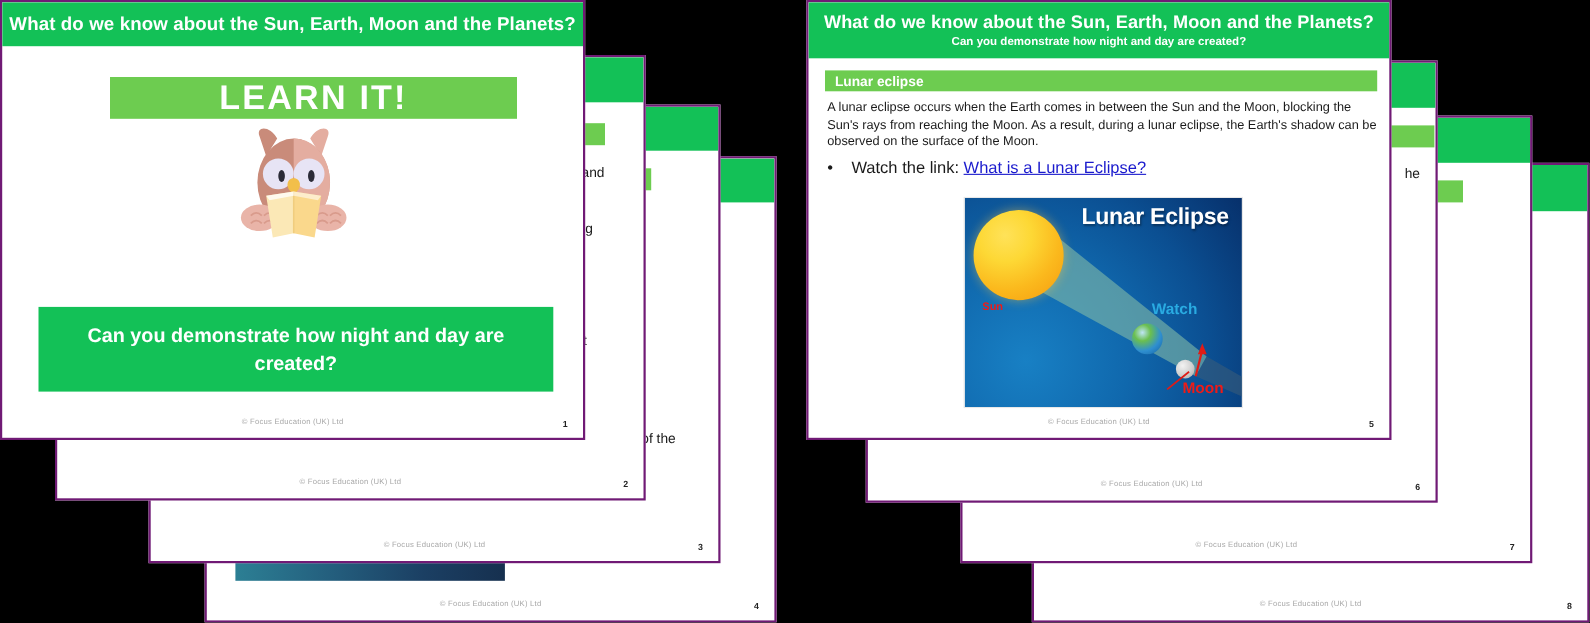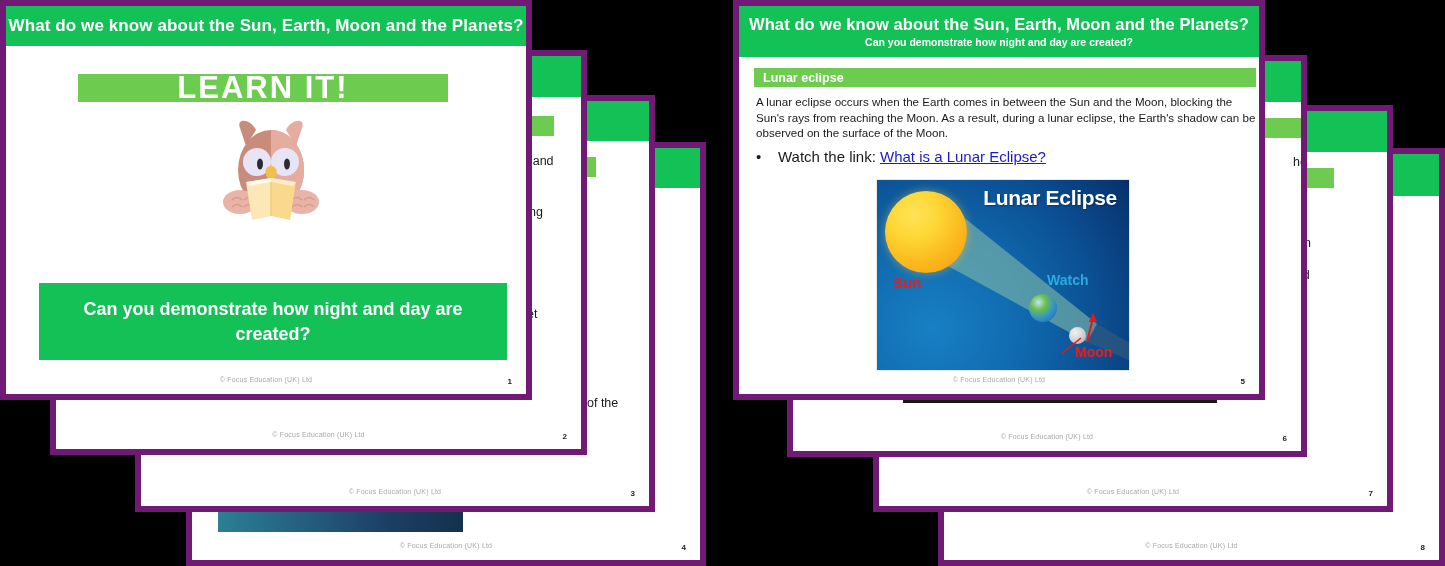--- a/index.html
+++ b/index.html
@@ -1,33 +1,33 @@
 <!DOCTYPE html>
 <html><head>
 <meta charset="utf-8">
 <style>
   html,body{margin:0;padding:0;background:#000;}
   body{width:1445px;height:566px;overflow:hidden;font-family:"Liberation Sans",sans-serif;}
   #stage{position:relative;width:1445px;height:566px;background:#000;}
 
   
-  .slide{position:absolute;background:#fff;border:6px solid #701a75;box-sizing:border-box;overflow:hidden;}
+  .slide{position:absolute;background:#fff;border:2px solid #701a75;box-sizing:border-box;overflow:hidden;}
   .hdr{background:#13C157;color:#fff;text-align:center;box-sizing:border-box;display:flex;
        flex-direction:column;align-items:center;justify-content:center;}
   .hdr .h1{font-weight:bold;letter-spacing:.1px;white-space:nowrap;}
   .hdr .h2{font-weight:bold;}
   .copy{position:absolute;left:0;right:0;text-align:center;color:#a8a8a8;font-size:7px;
         font-family:"Liberation Sans",sans-serif;letter-spacing:.2px;}
   .pgno{position:absolute;right:14px;color:#222;font-size:8px;font-weight:bold;}
 
   
   #s1{left:0;top:0;width:532px;height:400px;}
   #s1 .hdr{position:absolute;left:0;top:0;width:100%;height:40px;}
   #s1 .hdr .h1{font-size:17px;}
-  .learnit{position:absolute;left:72px;top:68px;width:370px;height:28px;background:#6DCC50;
+  .learnit{position:absolute;left:98px;top:68px;width:370px;height:38px;background:#6DCC50;
            color:#fff;font-size:31px;font-weight:bold;letter-spacing:2px;
            display:flex;align-items:center;justify-content:center;}
   .owlwrap{position:absolute;left:210px;top:110px;width:110px;height:108px;}
   .compbtn{position:absolute;left:168px;top:220px;width:196px;height:36px;background:#6DCC50;
            color:#fff;font-size:16px;font-weight:bold;letter-spacing:1.3px;
            display:flex;align-items:center;justify-content:center;}
   .qbox{position:absolute;left:33px;top:277px;width:468px;height:77px;background:#13C157;color:#fff;
         font-size:18px;font-weight:bold;line-height:25px;text-align:center;
         display:flex;align-items:center;justify-content:center;padding:0 26px;box-sizing:border-box;}
 
@@ -52,21 +52,21 @@
 
   
   .ecl{position:absolute;left:876px;top:179px;width:252px;height:190px;border:1px solid #e8e8e8;
        background:radial-gradient(circle at 22% 78%,#1880c4 0%,#1068ad 38%,#0b4f92 68%,#07306b 100%);
        overflow:hidden;}
   .ecl .ttl{position:absolute;right:12px;top:6px;color:#fff;font-size:21px;font-weight:bold;
             letter-spacing:-.3px;text-shadow:1px 1px 2px rgba(0,0,0,.35);}
   .ecl .sun{position:absolute;left:8px;top:11px;width:82px;height:82px;border-radius:50%;
             background:radial-gradient(circle at 35% 28%,#ffe259 0%,#fdd835 30%,#fbb91d 62%,#f59a0e 100%);
             box-shadow:0 0 10px rgba(255,200,60,.45);}
-  .ecl .sunlbl{position:absolute;left:16px;top:94px;color:#ef1b17;font-size:15px;font-weight:bold;}
+  .ecl .sunlbl{position:absolute;left:16px;top:94px;color:#ef1b17;font-size:10px;font-weight:bold;}
   .ecl .earthlbl{position:absolute;left:170px;top:92px;color:#29ABE2;font-size:14px;font-weight:bold;}
   .ecl .moonlbl{position:absolute;left:198px;top:164px;color:#ef1b17;font-size:14px;font-weight:bold;}
   .ecl .earth{position:absolute;left:152px;top:114px;width:28px;height:28px;border-radius:50%;
               background:radial-gradient(circle at 34% 30%,#bfe6f5 0%,#6bbf4f 28%,#2f8fd0 62%,#13609e 100%);}
   .ecl .moon{position:absolute;left:192px;top:147px;width:17px;height:17px;border-radius:50%;
              background:radial-gradient(circle at 36% 32%,#f2f2f2 0%,#cfcfcf 55%,#a3a3a3 100%);}
   .ecl .cone{position:absolute;left:60px;top:10px;width:210px;height:180px;}
 
   
   svg{display:block;}
@@ -197,21 +197,21 @@
     </div>
     <div class="copy" style="bottom:11px;">© Focus Education (UK) Ltd</div>
     <div class="pgno" style="bottom:8px;">7</div>
   </div>
 
   <div class="slide gs" id="s6" style="left:787px;top:55px;width:520px;height:402px;">
     <div class="hdr" style="height:41px;">
       <div class="h1">ets?</div>
     </div>
     <div class="subbar" style="left:380px;top:57px;width:135px;height:20px;"></div>
-    <div class="gtext" style="left:500px;top:89px;">he</div>
+    <div class="gtext" style="left:488px;top:89px;">he</div>
     <div class="gimg" style="left:110px;top:318px;width:314px;height:24px;background:#0a0d08;">
       <svg width="314" height="24" viewBox="0 0 314 24">
         <rect width="314" height="24" fill="#0b0f0a"></rect>
         <rect y="0" width="314" height="6" fill="#13180f"></rect>
         <g fill="#e8d7a0">
           <rect x="18" y="4" width="2" height="1.6"></rect>
             <rect x="47" y="3" width="2.4" height="1.6"></rect>
           <rect x="72" y="5" width="1.8" height="1.4"></rect>
             <rect x="118" y="4" width="2.2" height="1.6"></rect>
           <rect x="150" y="6" width="1.8" height="1.4"></rect>

